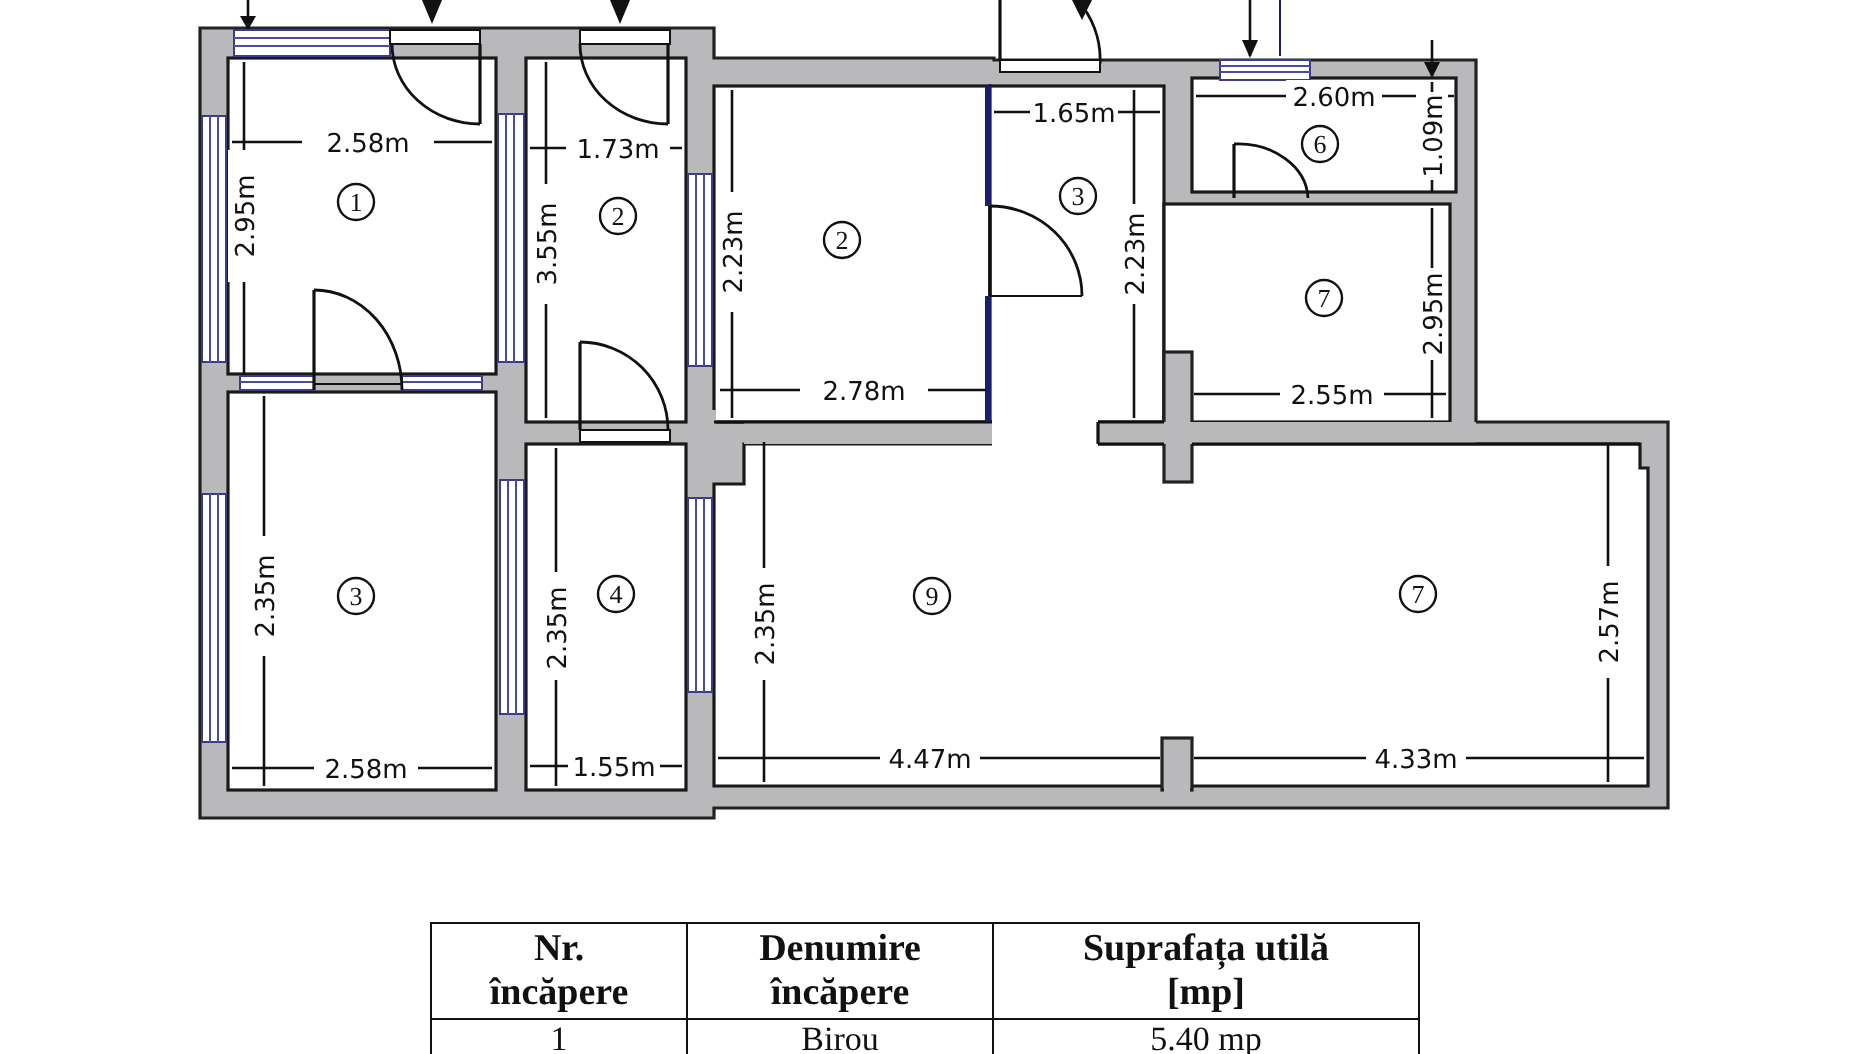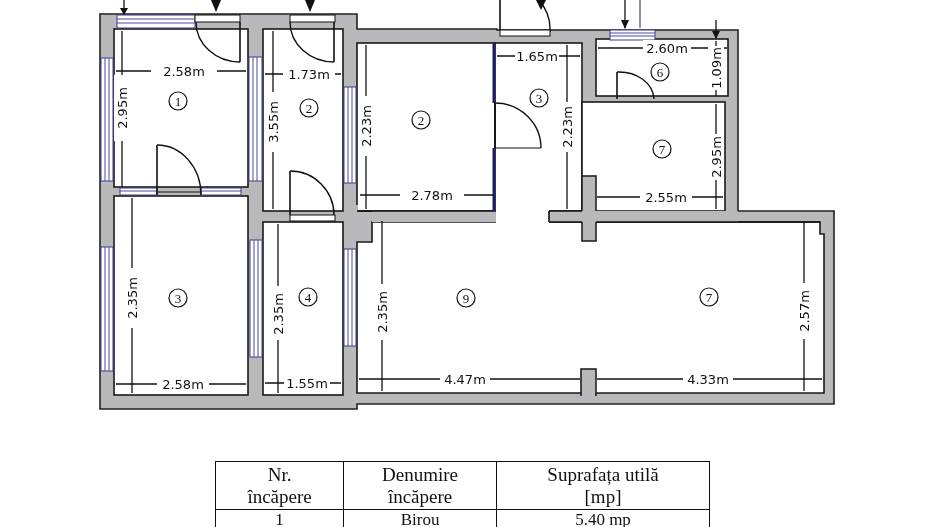--- a/index.html
+++ b/index.html
@@ -15,21 +15,21 @@
   .arrow { fill:#111; }
   .dimtext { font-family:"DejaVu Sans", sans-serif; font-size:13px; fill:#111; }
   .roomnum { font-family:"Liberation Serif", serif; font-size:13px; fill:#111; text-anchor:middle; dominant-baseline:central; }
   .roomcirc { fill:#fff; stroke:#111; stroke-width:1.2; }
   .blue-frame { stroke:#1d1d6e; stroke-width:3; }
   #legend-table {
     position:absolute; left:215px; top:461px; width:495px;
     border-collapse:collapse; font-family:"Liberation Serif", serif; color:#111;
   }
   #legend-table th, #legend-table td { border:1.5px solid #111; text-align:center; padding:0; }
-  #legend-table th { font-weight:normal; font-size:19px; line-height:22px; padding:2px 0 1px; }
+  #legend-table th { font-weight:bold; font-size:19px; line-height:22px; padding:2px 0 1px; }
   #legend-table td { font-size:17px; line-height:20px; }
   .c1 { width:128px; } .c2 { width:153px; } .c3 { width:214px; }
 </style>
 </head>
 <body>
 
 <svg id="plan" viewBox="0 0 938 450" xmlns="http://www.w3.org/2000/svg">
 
   <g>
 

